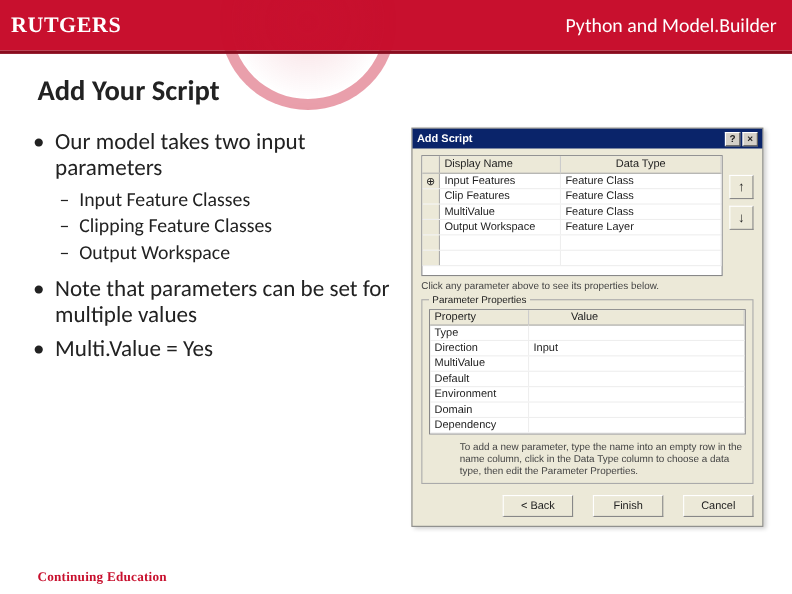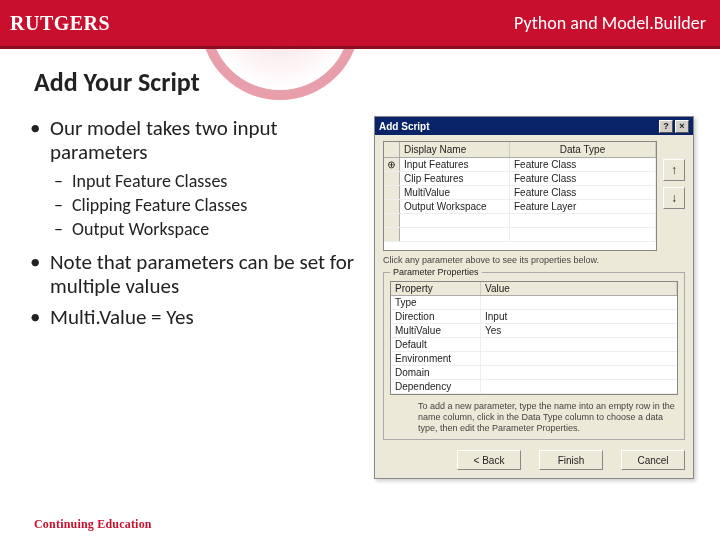--- a/index.html
+++ b/index.html
@@ -97,21 +97,21 @@
     display:flex; align-items:center; justify-content:center; font-size:12px;
   }
   .hint { font-size:9px; color:#444; margin:4px 0 2px 0; }
   .fieldset {
     border:1px solid #aaa; padding:4px 6px 6px 6px;
   }
   .fieldset legend { font-size:9px; padding:0 3px; }
   .prop-grid {
     background:#fff; border:1px solid #888; width:100%;
   }
-  .prop-head { display:flex; background:#ece9d8; border-bottom:1px solid #aaa;}
+  .prop-head { display:flex; background:#ece9d8; border-bottom:1px solid #aaa;gap:34px;}
   .ph-cell { padding:1px 4px; font-size:10px; border-right:1px solid #ccc;}
   .ph-p { width:90px; } .ph-v { flex:1; }
   .prop-row { display:flex; border-bottom:1px solid #eee; }
   .pr-p { width:90px; padding:1px 4px; font-size:10px; border-right:1px solid #eee; }
   .pr-v { flex:1; padding:1px 4px; font-size:10px; }
   .hint2 { font-size:9px; color:#444; margin-top:6px; line-height:1.2;margin-left:28px;}
   .dlg-buttons { display:flex; justify-content:flex-end; gap:18px; margin-top:10px;}
   .dlg-btn {
     width:64px; height:20px; background:#ece9d8;
     border:1px solid #fff; border-right-color:#888; border-bottom-color:#888;
@@ -208,21 +208,20 @@
             </div>
             <div class="prop-row">
                 <div class="pr-p">Type</div>
               </div>
             <div class="prop-row">
                 <div class="pr-p">Direction</div>
                 <div class="pr-v">Input</div>
               </div>
             <div class="prop-row">
                 <div class="pr-p">MultiValue</div>
-                <div class="pr-v">Yes</div>
               </div>
             <div class="prop-row">
                 <div class="pr-p">Default</div>
                 <div class="pr-v"></div>
               </div>
             <div class="prop-row">
                 <div class="pr-p">Environment</div>
                 <div class="pr-v"></div>
               </div>
             <div class="prop-row">

